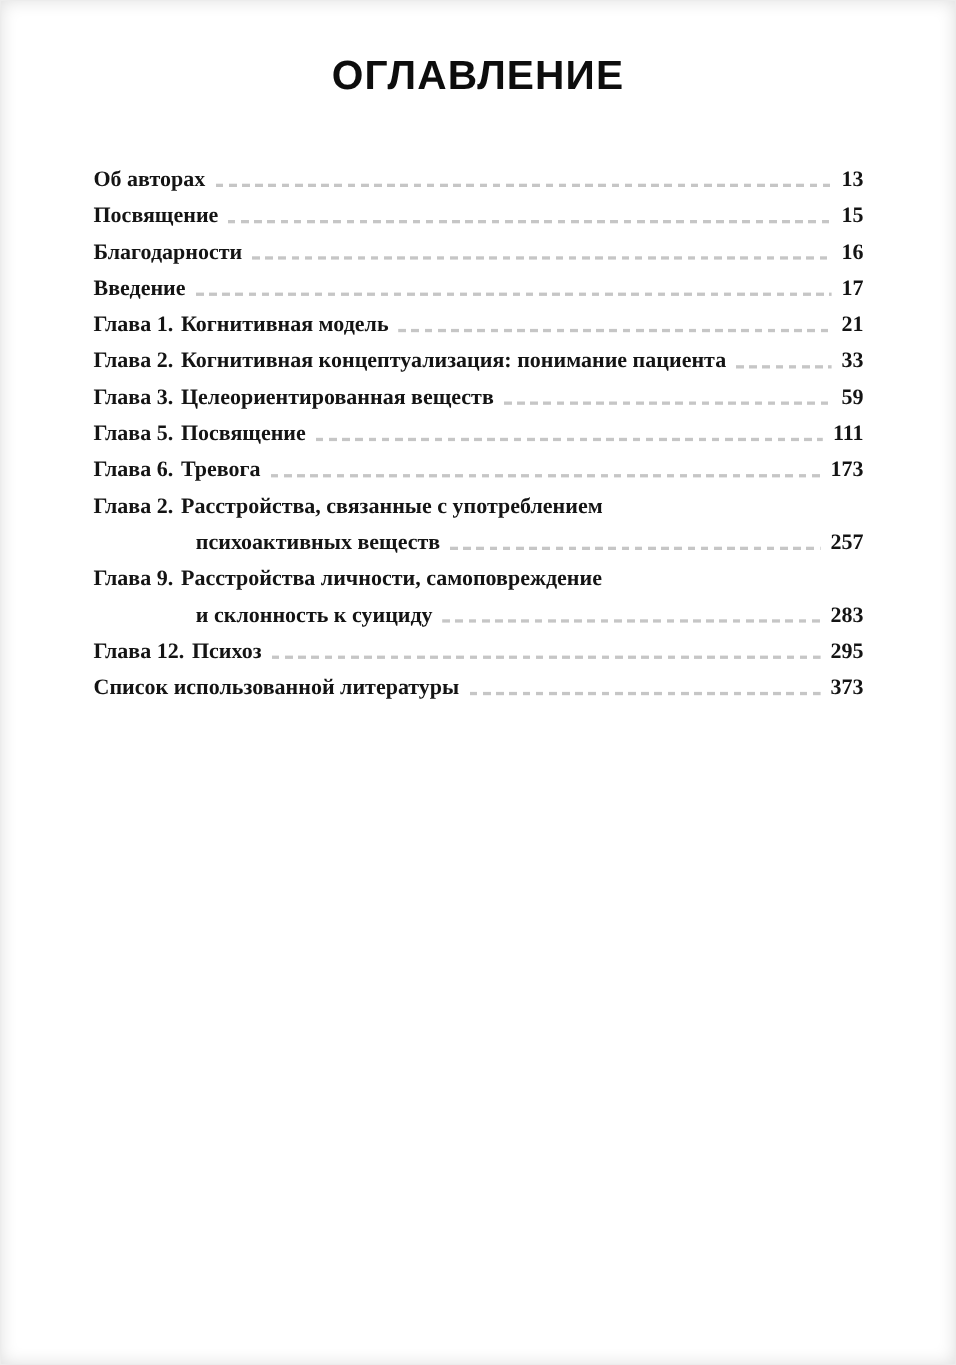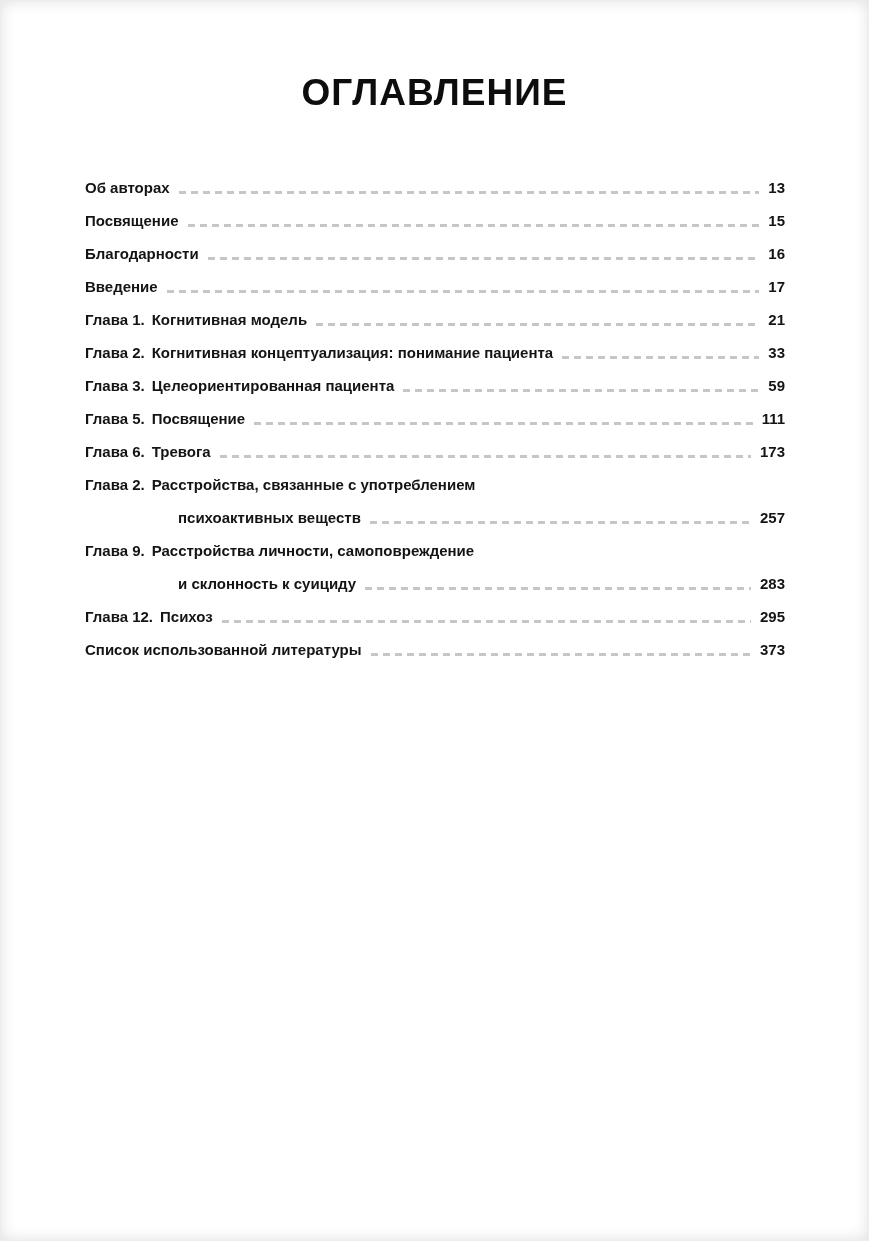--- a/index.html
+++ b/index.html
@@ -13,38 +13,39 @@
     height: 1241px;
     background: #ffffff;
     box-shadow: inset 0 0 0 1px #ececec, inset 0 0 16px rgba(0,0,0,0.14);
     font-family: "Liberation Sans", "DejaVu Sans", sans-serif;
     color: #111111;
     box-sizing: border-box;
     overflow: hidden;
   }
   .title {
     margin: 0;
-    padding-top: 72px;
+    padding-top: 48px;
     text-align: center;
     font-size: 37px;
     font-weight: 700;
     letter-spacing: 1px;
     color: #0d0d0d;
   }
   .toc {
     margin: 62px 84px 0 85px; 
   }
   .row {
     display: flex;
     align-items: baseline;
-    font-size: 15px;
+    font-size: 20px;
     line-height: 23px;
     font-weight: 700;
     margin-bottom: 10px;
     color: #141414;
+    font-family: Liberation Serif, serif;
   }
   .row-cont {
     padding-left: 93px;
   }
   .lbl {
     margin-right: 7px;
     white-space: nowrap;
   }
   .lbl:empty {
     display: none;
@@ -111,21 +112,21 @@
 
     <div class="row">
       <span class="lbl">Глава 2.</span>
       <span class="ttl">Когнитивная концептуализация: понимание пациента</span>
       <span class="leader"></span>
       <span class="num">33</span>
     </div>
 
     <div class="row">
       <span class="lbl">Глава 3.</span>
-      <span class="ttl">Целеориентированная пациента</span>
+      <span class="ttl">Целеориентированная веществ</span>
       <span class="leader"></span>
       <span class="num">59</span>
     </div>
 
 
     <div class="row">
       <span class="lbl">Глава 5.</span>
       <span class="ttl">Посвящение</span>
       <span class="leader"></span>
       <span class="num">111</span>

